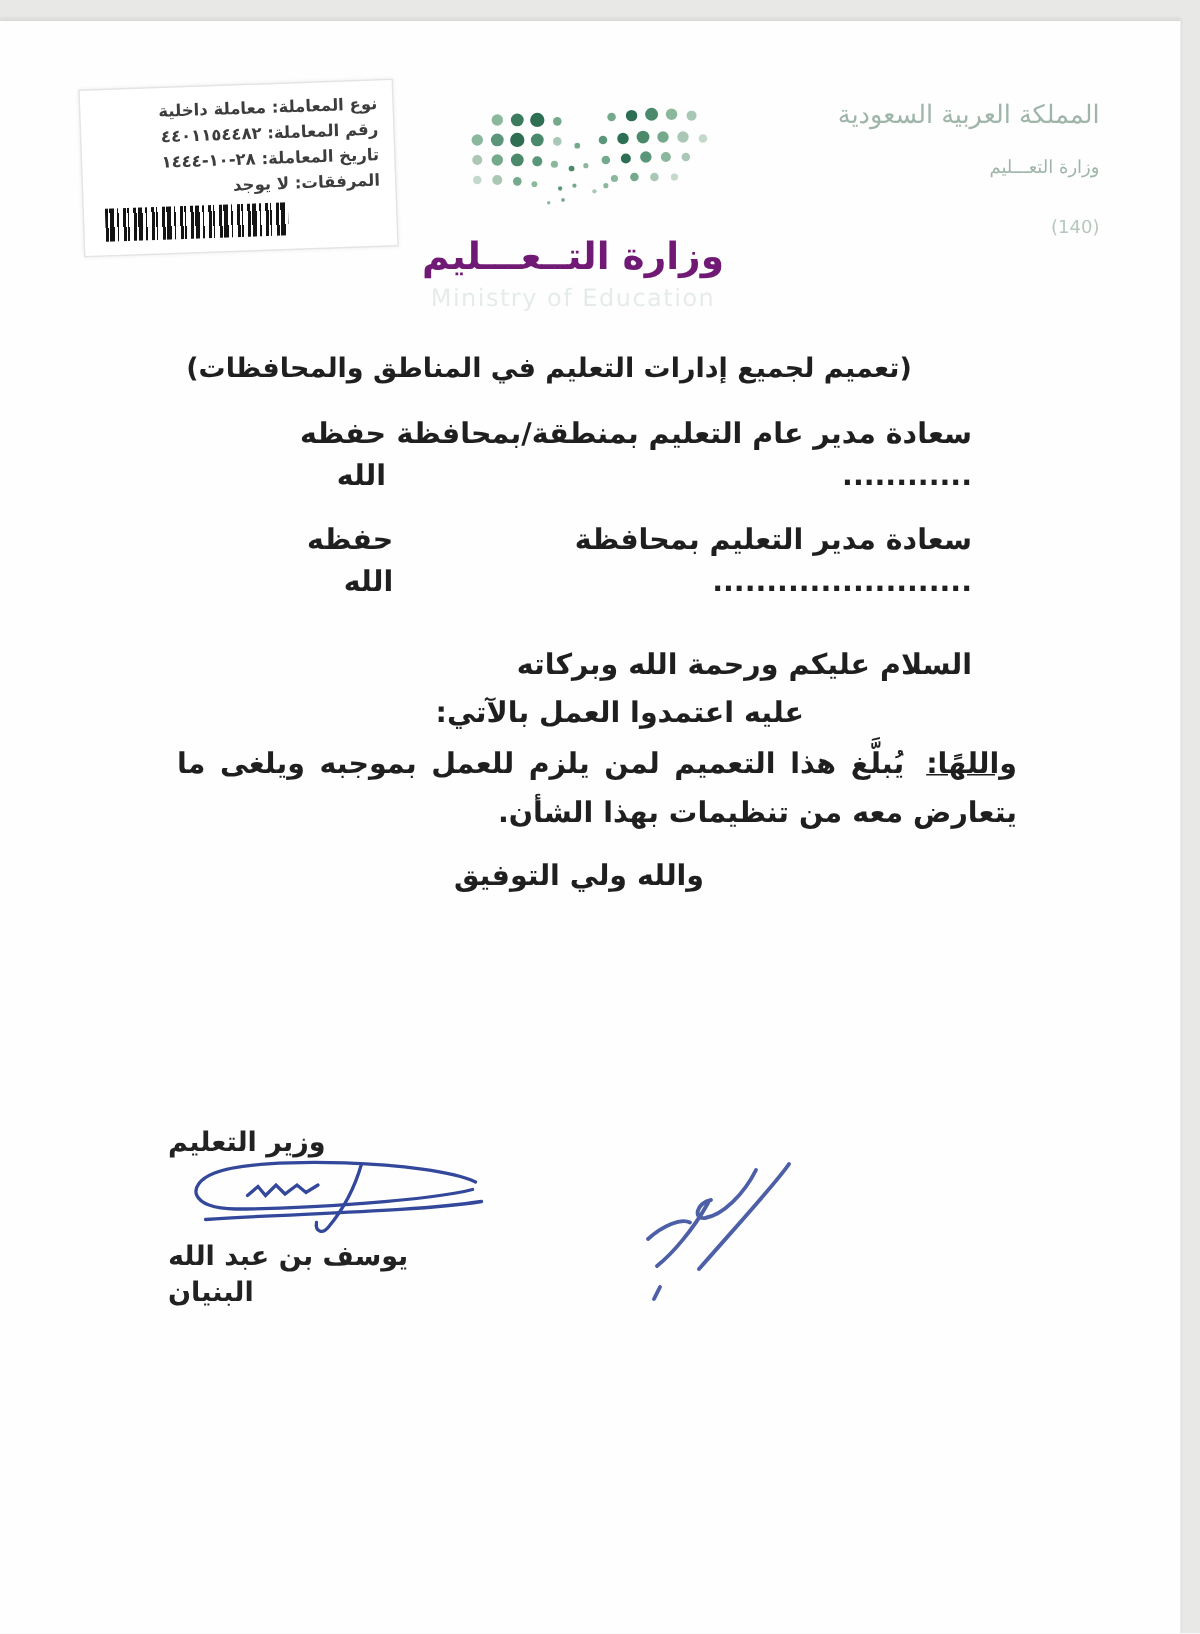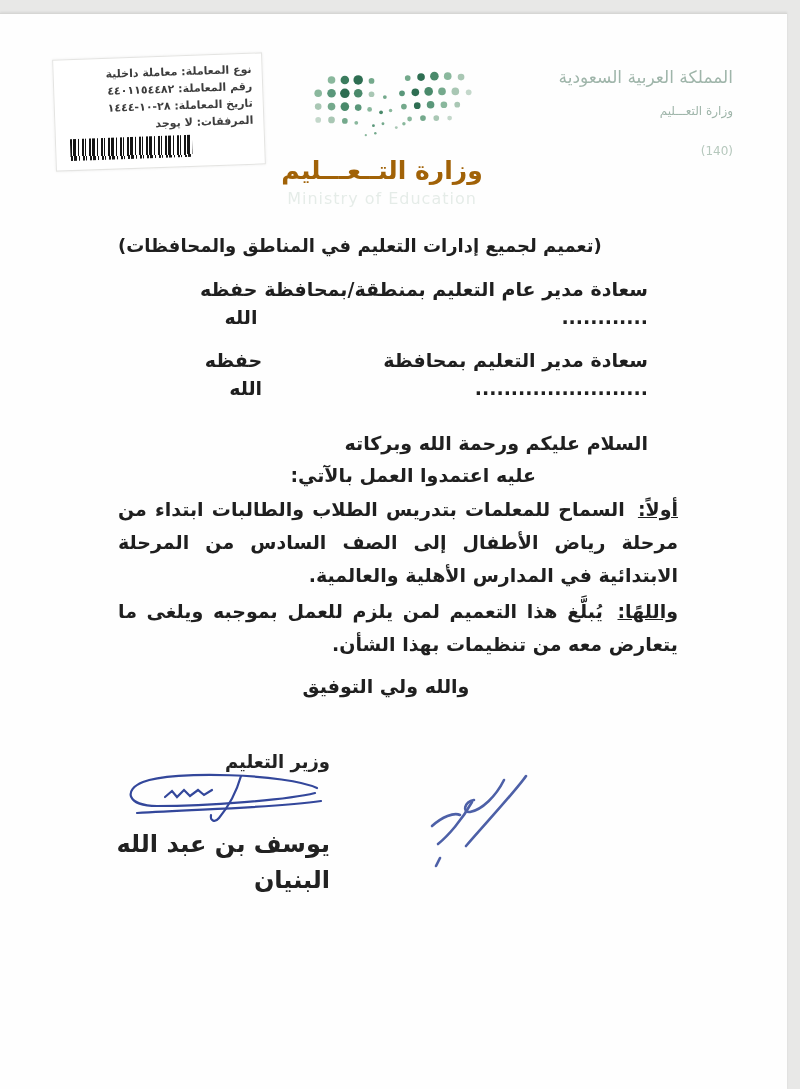--- a/index.html
+++ b/index.html
@@ -67,21 +67,21 @@
   .logo{
     position:absolute;
     left:276px; top:54px;
     width:212px;
     text-align:center;
   }
   .logo-wordmark{
     margin-top:2px;
     font-size:25px;
     font-weight:700;
-    color:#a16207;
+    color:#701a75;
     direction:rtl;
     line-height:30px;
   }
   .logo-en{
     margin-top:3px;
     font-size:16px;
     color:rgba(100,140,120,0.16);
     letter-spacing:1px;
   }
 
@@ -90,21 +90,21 @@
     position:absolute;
     left:118px; top:218px;
     width:560px;
     direction:rtl;
     color:#1f1f1f;
     font-weight:700;
     font-size:19px;
   }
   .title{
     font-size:18px;
-    text-align:left;
+    text-align:center;
     padding-left:0; padding-right:64px;
     line-height:28px;
   }
   .addr-row{
     display:flex;
     justify-content:space-between;
     align-items:baseline;
     padding-right:30px;
     padding-left:60px;
     margin-top:15px;
@@ -139,27 +139,27 @@
     padding-right:24px;
     line-height:28px;
   }
 
   
   .sig-block{
     position:absolute;
     left:112px; top:736px;
     width:218px;
     direction:rtl;
-    text-align:right;
+    text-align:left;
     color:#222222;
     font-weight:700;
   }
   .sig-title{font-size:18px;line-height:24px;}
   .sig-svg{display:block;margin:-6px auto 0 auto;}
-  .sig-name{font-size:24px;line-height:36px;margin-top:-2px;}
+  .sig-name{font-size:18px;line-height:24px;margin-top:-2px;}
 
   .annotation-svg{
     position:absolute;
     left:402px; top:740px;
   }
 </style>
 </head>
 <body>
 
 <div class="canvas">
@@ -245,24 +245,20 @@
       <div class="addr-row">
         <span>سعادة مدير التعليم بمحافظة ........................</span>
         <span>حفظه الله</span>
       </div>
 
       <div class="salam">السلام عليكم ورحمة الله وبركاته</div>
 
 
       <div class="lead">عليه اعتمدوا العمل بالآتي:</div>
 
-      <p class="para item">
-        <span class="lbl">أولاً:</span>
-        <span>السماح للمعلمات بتدريس الطلاب والطالبات ابتداء من مرحلة رياض الأطفال إلى الصف السادس من المرحلة الابتدائية في المدارس الأهلية والعالمية.</span>
-      </p>
 
       <p class="para item">
         <span class="lbl">واللهًا:</span>
         <span>يُبلَّغ هذا التعميم لمن يلزم للعمل بموجبه ويلغى ما يتعارض معه من تنظيمات بهذا الشأن.</span>
       </p>
 
       <div class="closing">والله ولي التوفيق</div>
     </div>
 
     <div class="sig-block">

